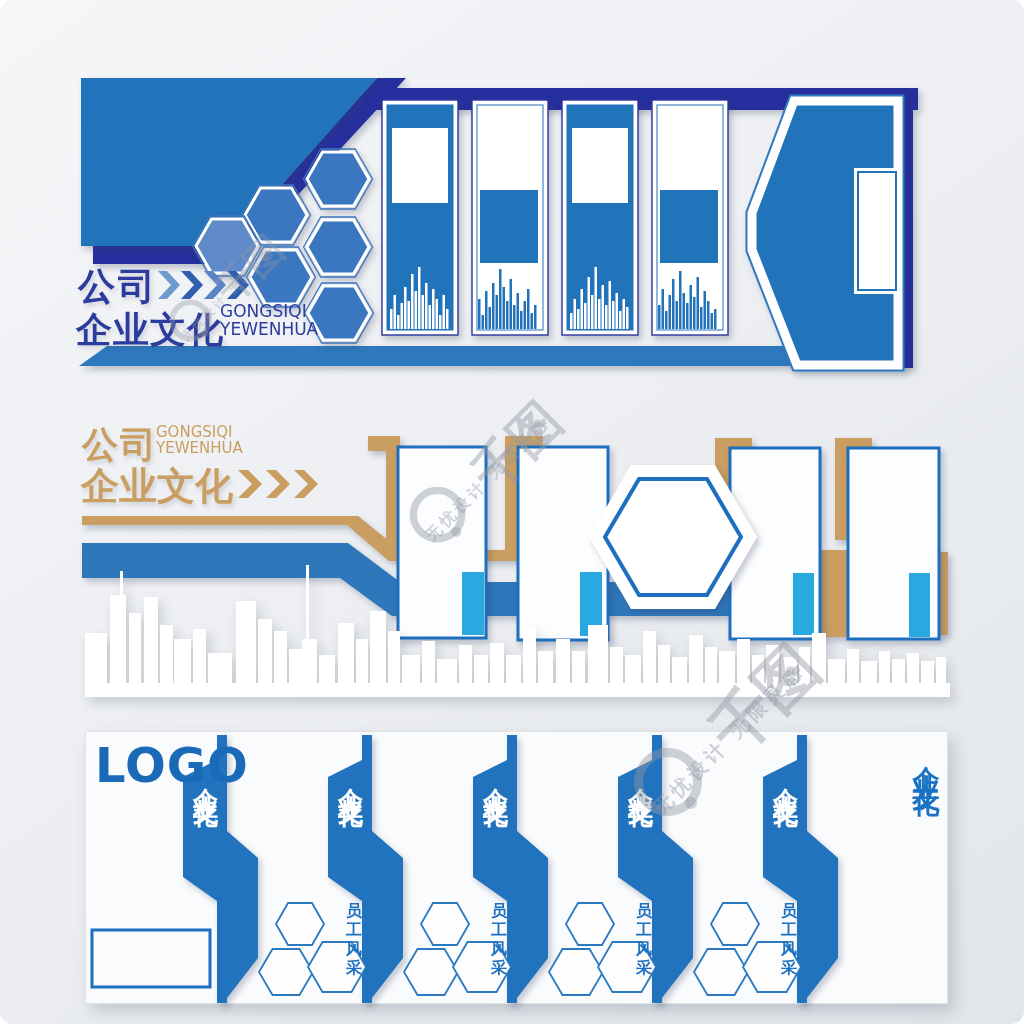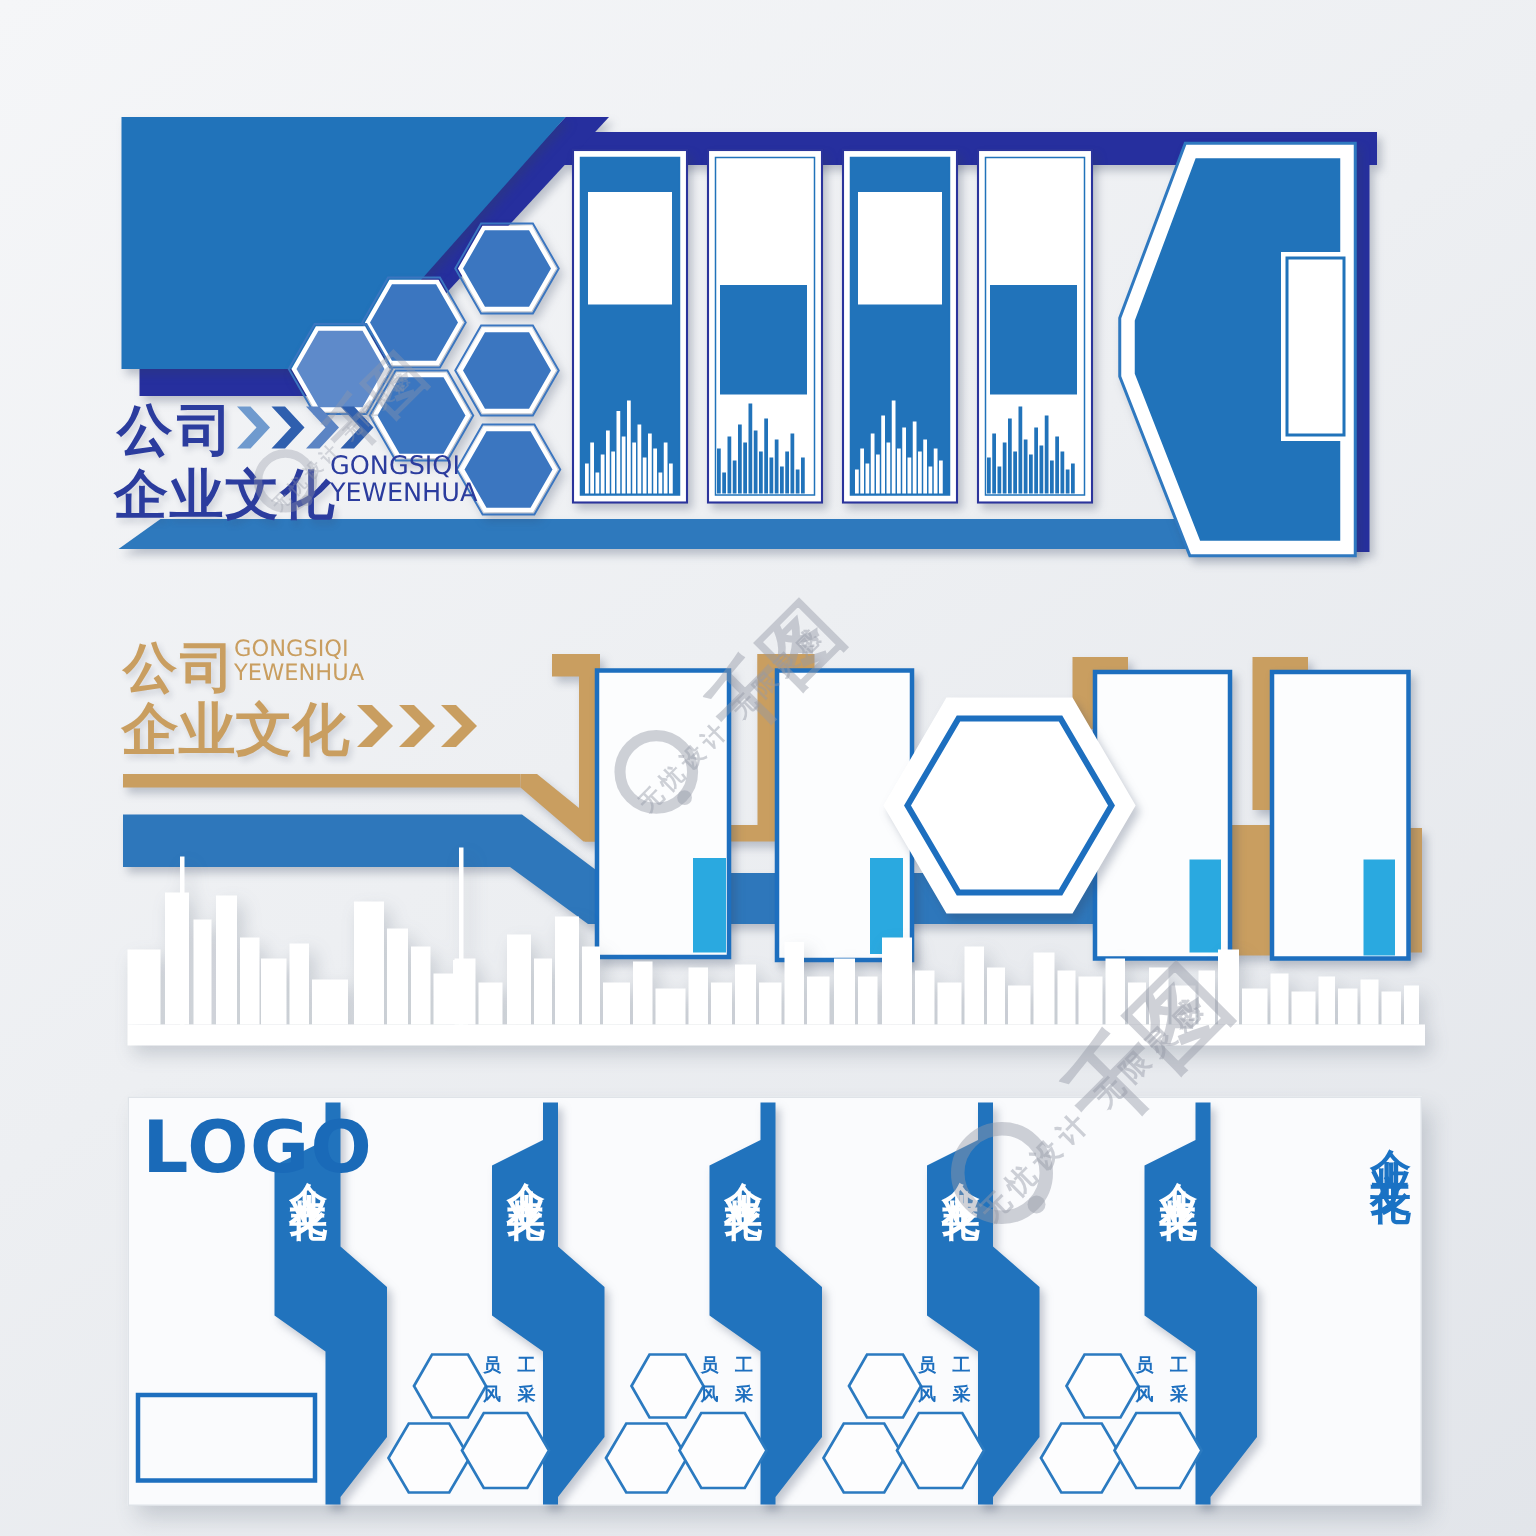--- a/index.html
+++ b/index.html
@@ -1,18 +1,18 @@
 <!DOCTYPE html>
 <html><head>
 <meta charset="utf-8">
 <style>
   html,body{margin:0;padding:0;width:1024px;height:1024px;overflow:hidden;
     font-family:"DejaVu Sans","Liberation Sans",sans-serif;}
   #stage{position:relative;width:1024px;height:1024px;
-    background:linear-gradient(145deg,#f5f6f8 0%,#edeff2 45%,#e2e5ea 100%);}
+    background:linear-gradient(145deg,#f5f6f8 0%,#edeff2 45%,#e2e5ea 100%);border-radius:13px;}
   #bottom-panel{position:absolute;left:85px;top:731px;width:861px;height:271px;
     background:#fafbfd;border:1px solid #dfe3e8;
     box-shadow:6px 8px 14px rgba(70,80,100,.22);}
   svg#scene{position:absolute;left:0;top:0;z-index:2;}
   .sh{filter:drop-shadow(3px 4px 3px rgba(50,65,95,.28));}
   .sh-soft{filter:drop-shadow(4px 6px 6px rgba(70,80,100,.22));}
   .txt{position:absolute;z-index:4;white-space:nowrap;}
   .navy{color:#2b3c9e;}
   .tan{color:#c99e60;}
   .big-title{font-weight:800;text-shadow:2px 3px 4px rgba(60,70,100,.18);}
@@ -23,21 +23,21 @@
   #t2-line1{left:82px;top:421px;font-size:36px;letter-spacing:2px;}
   #t2-py{left:156px;top:425px;font-size:15px;color:#c99e60;}
   #t2-line2{left:81px;top:461px;font-size:38px;letter-spacing:0px;}
   #logo-text{left:95px;top:737px;font-size:48px;font-weight:800;color:#1a6ab8;
     letter-spacing:1px;z-index:5;}
   .vtext{position:absolute;z-index:5;writing-mode:vertical-rl;text-orientation:upright;
     font-weight:800;}
   .ribbon-label{color:#ffffff;font-size:25px;letter-spacing:5px;top:768px;height:130px;}
   #right-label{left:908px;top:744px;color:#1a72c4;font-size:27px;letter-spacing:8px;height:130px;}
   .staff-label{position:absolute;z-index:5;top:901px;width:44px;color:#1d6fbf;
-    font-weight:800;font-size:12px;line-height:19px;letter-spacing:4px;text-align:left;font-family:Liberation Serif, serif;}
+    font-weight:800;font-size:16px;line-height:19px;letter-spacing:4px;text-align:right;}
   .wm{position:absolute;z-index:8;pointer-events:none;color:rgba(148,154,166,.45);
     width:220px;height:220px;transform-origin:top left;}
   .wm-mark{position:absolute;left:72px;top:6px;font-size:62px;font-weight:800;
     letter-spacing:-2px;transform:rotate(-45deg);}
   .wm-circle{position:absolute;left:2px;top:96px;width:50px;height:50px;border-radius:50%;
     border:9px solid rgba(148,154,166,.45);}
   .wm-dot{position:absolute;right:-4px;bottom:-2px;width:12px;height:12px;border-radius:50%;
     background:rgba(148,154,166,.45);}
   .wm-slogan{position:absolute;left:16px;top:150px;font-size:19px;letter-spacing:5px;
     transform:rotate(-45deg);transform-origin:left top;font-weight:700;}

